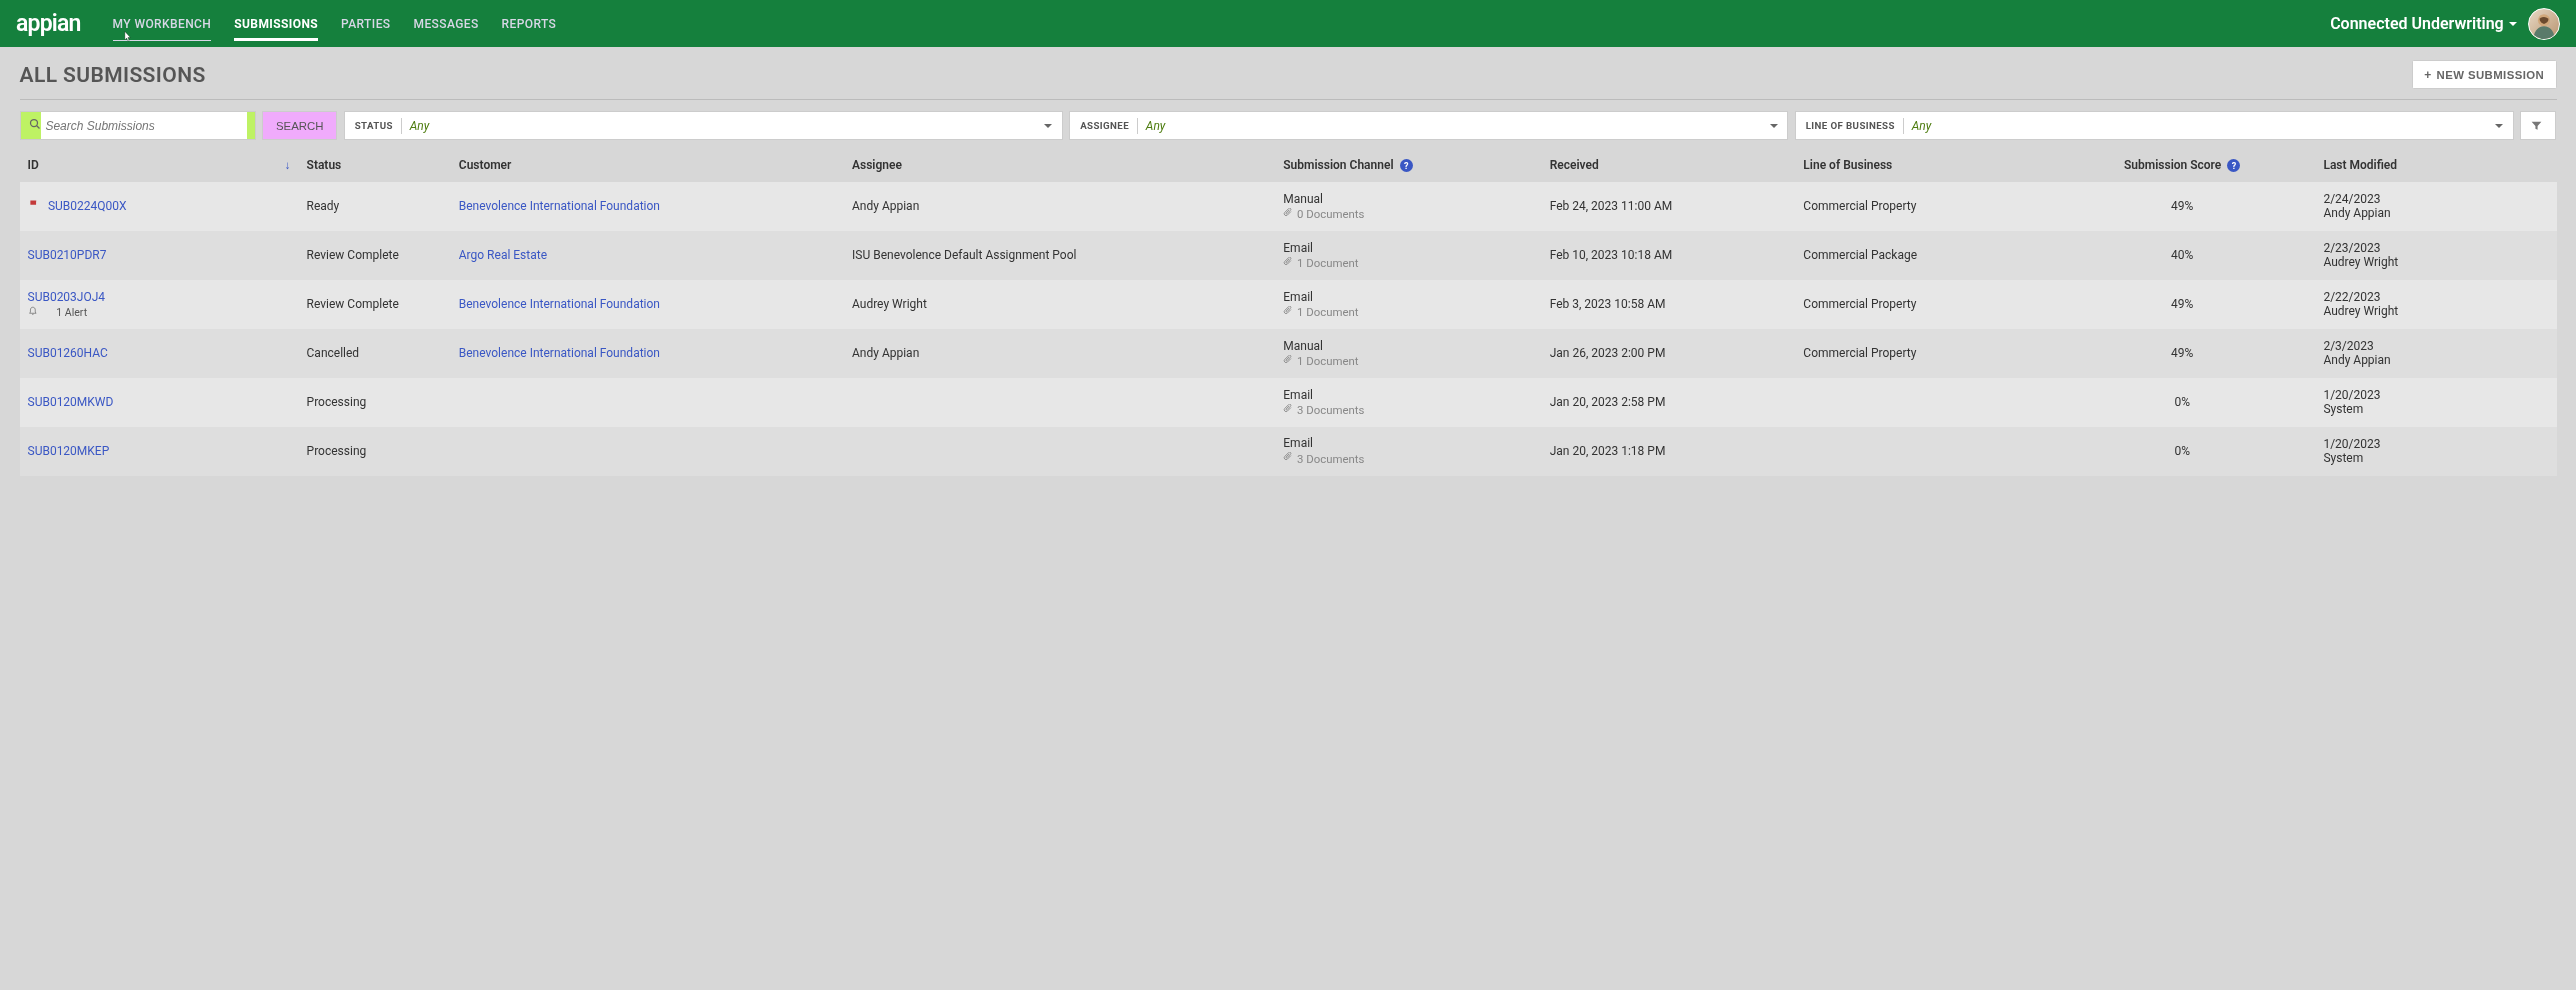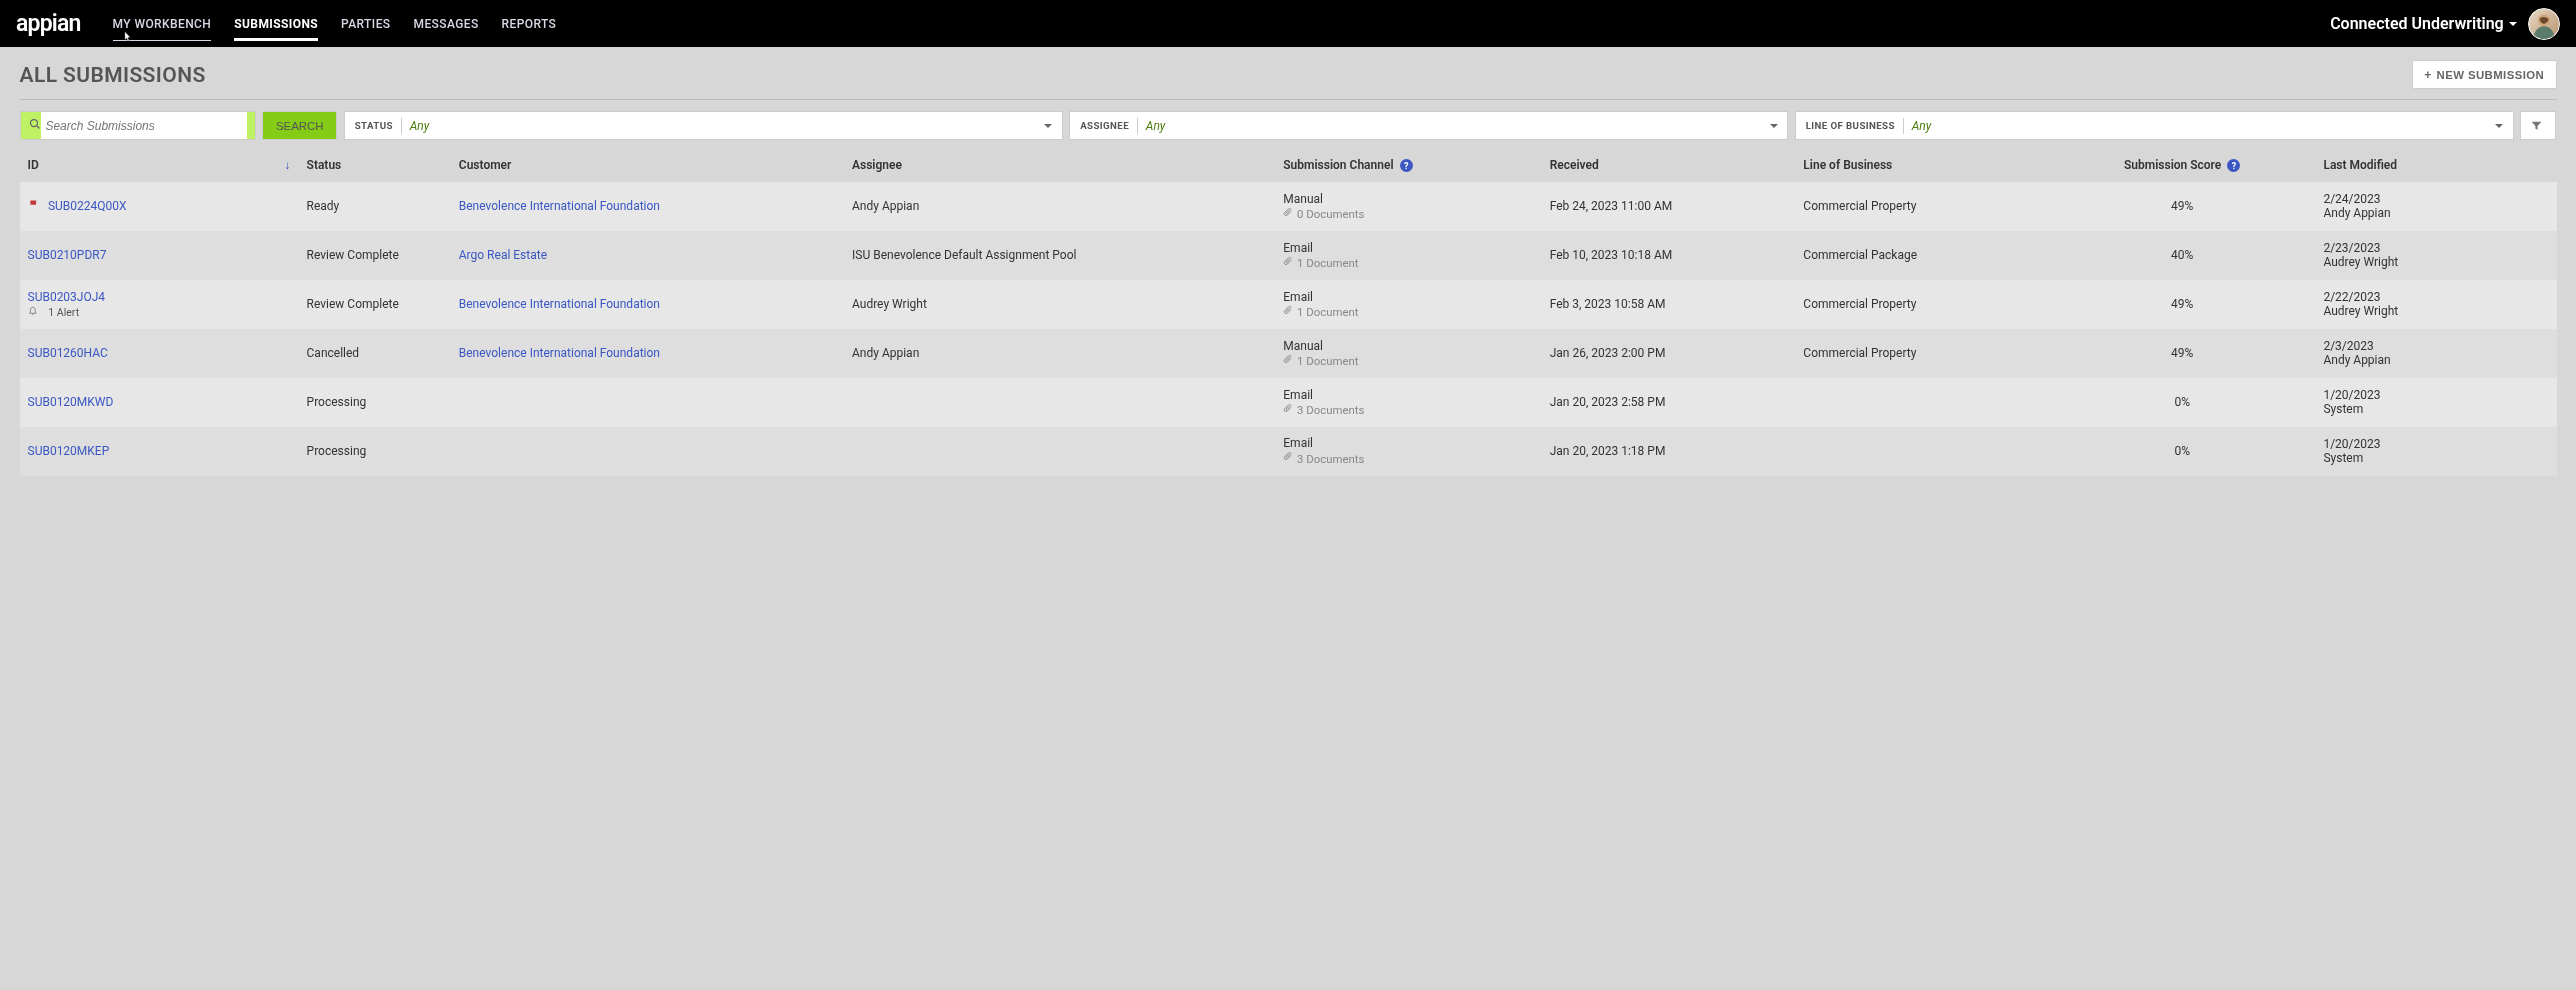--- a/index.html
+++ b/index.html
@@ -4,21 +4,21 @@
 <style>
   * { box-sizing: border-box; margin: 0; padding: 0; }
   body {
     font-family: -apple-system, BlinkMacSystemFont, "Segoe UI", Roboto, Arial, sans-serif;
     background: #d7d7d7;
     color: #333;
     font-size: 11.4px;
   }
   
   .topbar {
-    background: #000000;
+    background: #15803d;
     height: 47px;
     display: flex;
     align-items: center;
     padding: 0 16px;
     justify-content: space-between;
   }
   .logo {
     font-size: 23px;
     font-weight: 600;
     color: #fff;
@@ -116,21 +116,21 @@
   }
   .search-wrap input {
     border: none; outline: none;
     font-size: 12px;
     font-style: italic;
     color: #888;
     padding: 6.5px 4.9px;
     width: 100%;
   }
   .search-btn {
-    background: #84cc16;
+    background: #f0abfc;
     border: 0.8px solid #ccc;
     padding: 0 13px;
     font-size: 11.4px;
     font-weight: 500;
     color: #555;
     cursor: pointer;
   }
   .filter-dd {
     background: #fff;
     border: 0.8px solid #ccc;
@@ -189,21 +189,21 @@
   tbody td {
     padding: 9.7px 8px;
     vertical-align: middle;
     font-size: 12px;
     color: #333;
   }
   .link { color: #3a57c4; cursor: pointer; }
   .id-cell { display: flex; flex-direction: column; gap: 1.6px; }
   .id-top { display: flex; align-items: center; gap: 9px; }
   .flag-icon svg { width: 11.4px; height: 11.4px; fill: #c43a3a; }
-  .alert-row { display: flex; align-items: center; gap: 11px; font-size: 10.6px; color: #555; }
+  .alert-row { display: flex; align-items: center; gap: 19px; font-size: 10.6px; color: #555; }
   .alert-icon svg { width: 9.7px; height: 9.7px; fill: none; stroke: #555; stroke-width: 1.5; }
   .doc-meta { display: flex; align-items: center; gap: 3.2px; font-size: 11.4px; color: #888; margin-top: 1.6px; }
   .paperclip-icon svg { width: 10.6px; height: 10.6px; fill: #888; }
   .score-cell { text-align: center; }
   .modified-cell { font-size: 12px; }
 
   
   col.c-id { width: 11%; }
   col.c-status { width: 6%; }
   col.c-customer { width: 15.5%; }

